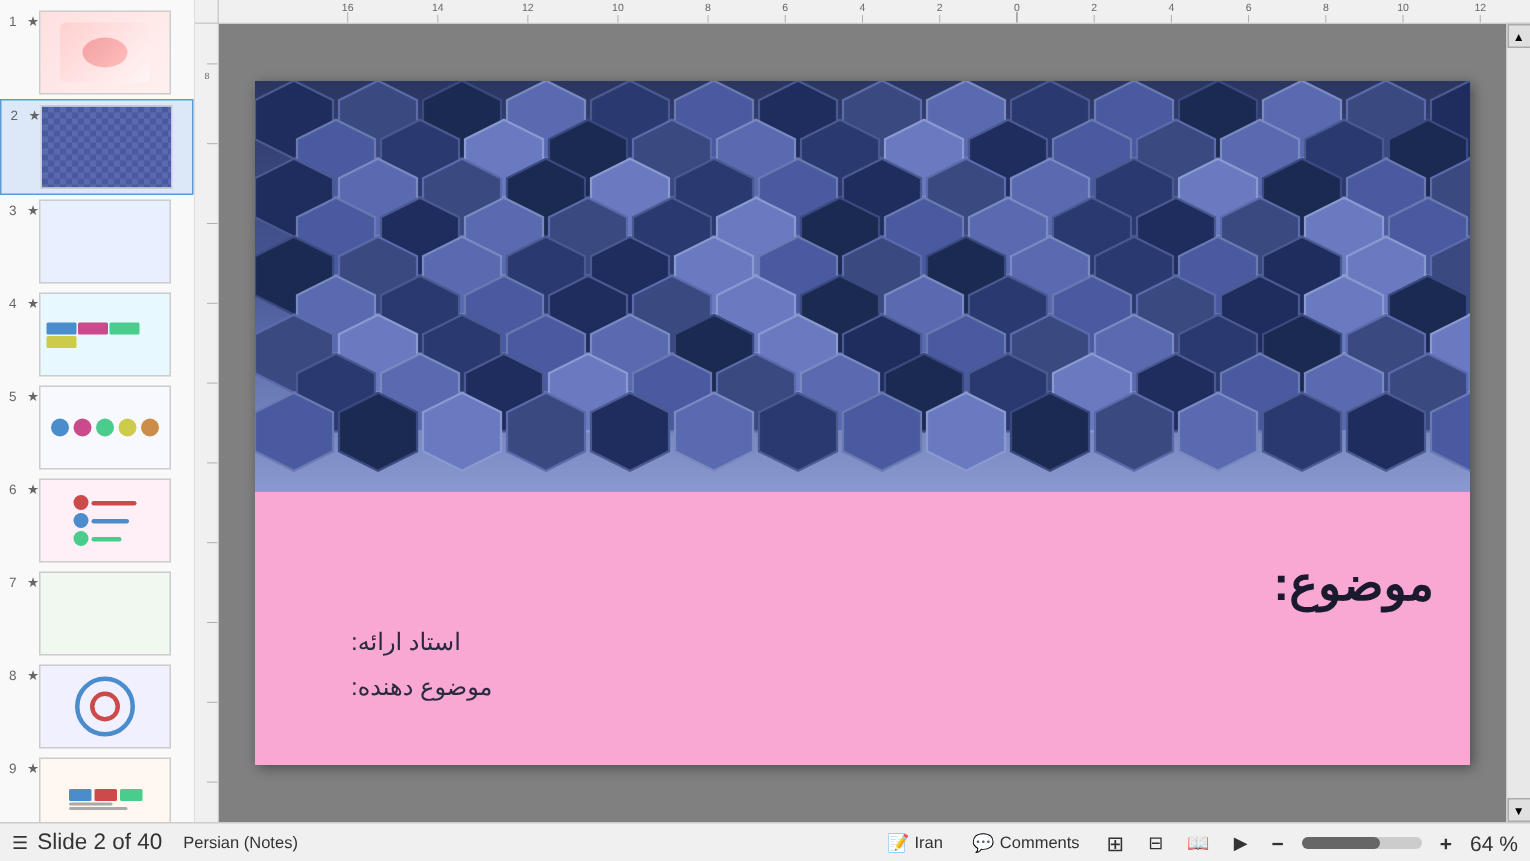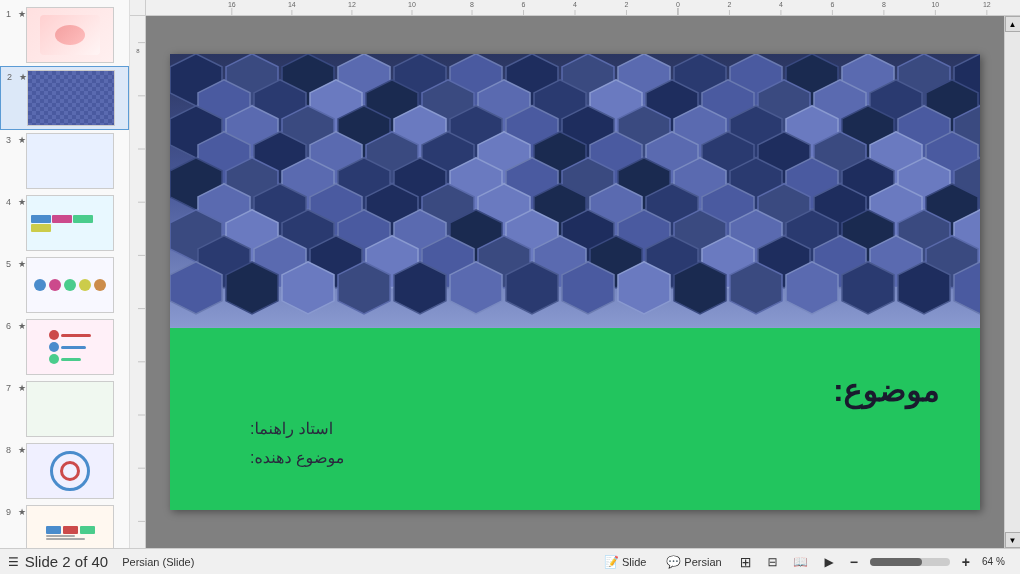--- a/index.html
+++ b/index.html
@@ -148,27 +148,27 @@
       height: 60%;
       background: linear-gradient(180deg, #3a4a7a 0%, #5a6ab0 30%, #7a8acc 60%, #9aabe0 100%);
       position: relative;
       overflow: hidden;
     }
 
     
     .lower-content {
       width: 100%;
       height: 40%;
-      background: #22c55e;
+      background: #f9a8d4;
       position: relative;
       display: flex;
       flex-direction: column;
       align-items: flex-end;
       justify-content: center;
-      padding: 20px 40px;
+      padding: 20px 24px;
       gap: 10px;
     }
 
     .slide-title {
       font-size: 32px;
       font-weight: bold;
       color: #1a1a2e;
       direction: rtl;
       font-family: 'Traditional Arabic', 'Arial', sans-serif;
     }
@@ -606,58 +606,58 @@
                 <polygon points="0,13 26,0 52,13 52,39 26,52 0,39" fill="#5a6ab0" stroke="#7a8ac0" stroke-width="1.5" transform="translate(616,208)"></polygon>
                 <polygon points="0,13 26,0 52,13 52,39 26,52 0,39" fill="#2a3a70" stroke="#4a5a90" stroke-width="1.5" transform="translate(672,208)"></polygon>
                 <polygon points="0,13 26,0 52,13 52,39 26,52 0,39" fill="#1e2d5e" stroke="#4a5a90" stroke-width="1.5" transform="translate(728,208)"></polygon>
                 <polygon points="0,13 26,0 52,13 52,39 26,52 0,39" fill="#4a5aa0" stroke="#6a7ab0" stroke-width="1.5" transform="translate(784,208)"></polygon>
               </g>
             </svg>
           </div>
 
           <div class="lower-content">
             <div class="slide-title">موضوع:</div>
-            <div class="slide-instructor">استاد راهنما:</div>
+            <div class="slide-instructor">استاد ارائه:</div>
             <div class="slide-presenter">موضوع دهنده:</div>
           </div>
         </div>
       </div>
 
       <div class="v-scrollbar">
         <div class="scroll-btn">▲</div>
         <div class="scroll-track"></div>
         <div class="scroll-btn">▼</div>
       </div>
     </div>
   </div>
 </div>
 
 <div class="status-bar">
   <div class="status-left">
     <span style="cursor:pointer;font-size:12px;">☰</span>
     <span style="font-size:15px;">Slide 2 of 40</span>
-    <span style="font-size:11px;margin-left:8px;">Persian (Slide)</span>
+    <span style="font-size:11px;margin-left:8px;">Persian (Notes)</span>
   </div>
   <div class="status-right">
 
     <div style="display:flex;align-items:center;gap:3px;cursor:pointer;padding:2px 6px;border-radius:2px;">
       <span style="font-size:12px;">📝</span>
-      <span style="font-size:11px;">Slide</span>
+      <span style="font-size:11px;">Iran</span>
     </div>
 
     <div style="display:flex;align-items:center;gap:3px;cursor:pointer;padding:2px 6px;border-radius:2px;">
       <span style="font-size:12px;">💬</span>
-      <span style="font-size:11px;">Persian</span>
+      <span style="font-size:11px;">Comments</span>
     </div>
 
     <div style="cursor:pointer;padding:2px 4px;font-size:14px;">⊞</div>
     <div style="cursor:pointer;padding:2px 4px;font-size:12px;">⊟</div>
     <div style="cursor:pointer;padding:2px 4px;font-size:12px;">📖</div>
     <div style="cursor:pointer;padding:2px 4px;font-size:12px;">▶</div>
 
     <div style="cursor:pointer;padding:2px 4px;font-size:14px;font-weight:bold;">−</div>
     <div class="zoom-slider">
       <div class="zoom-fill"></div>
     </div>
     <div style="cursor:pointer;padding:2px 4px;font-size:14px;font-weight:bold;">+</div>
-    <span style="font-size:10px;cursor:pointer;min-width:30px;">64 %</span>
+    <span style="font-size:14px;cursor:pointer;min-width:30px;">64 %</span>
   </div>
 </div>
 
 </body></html>

